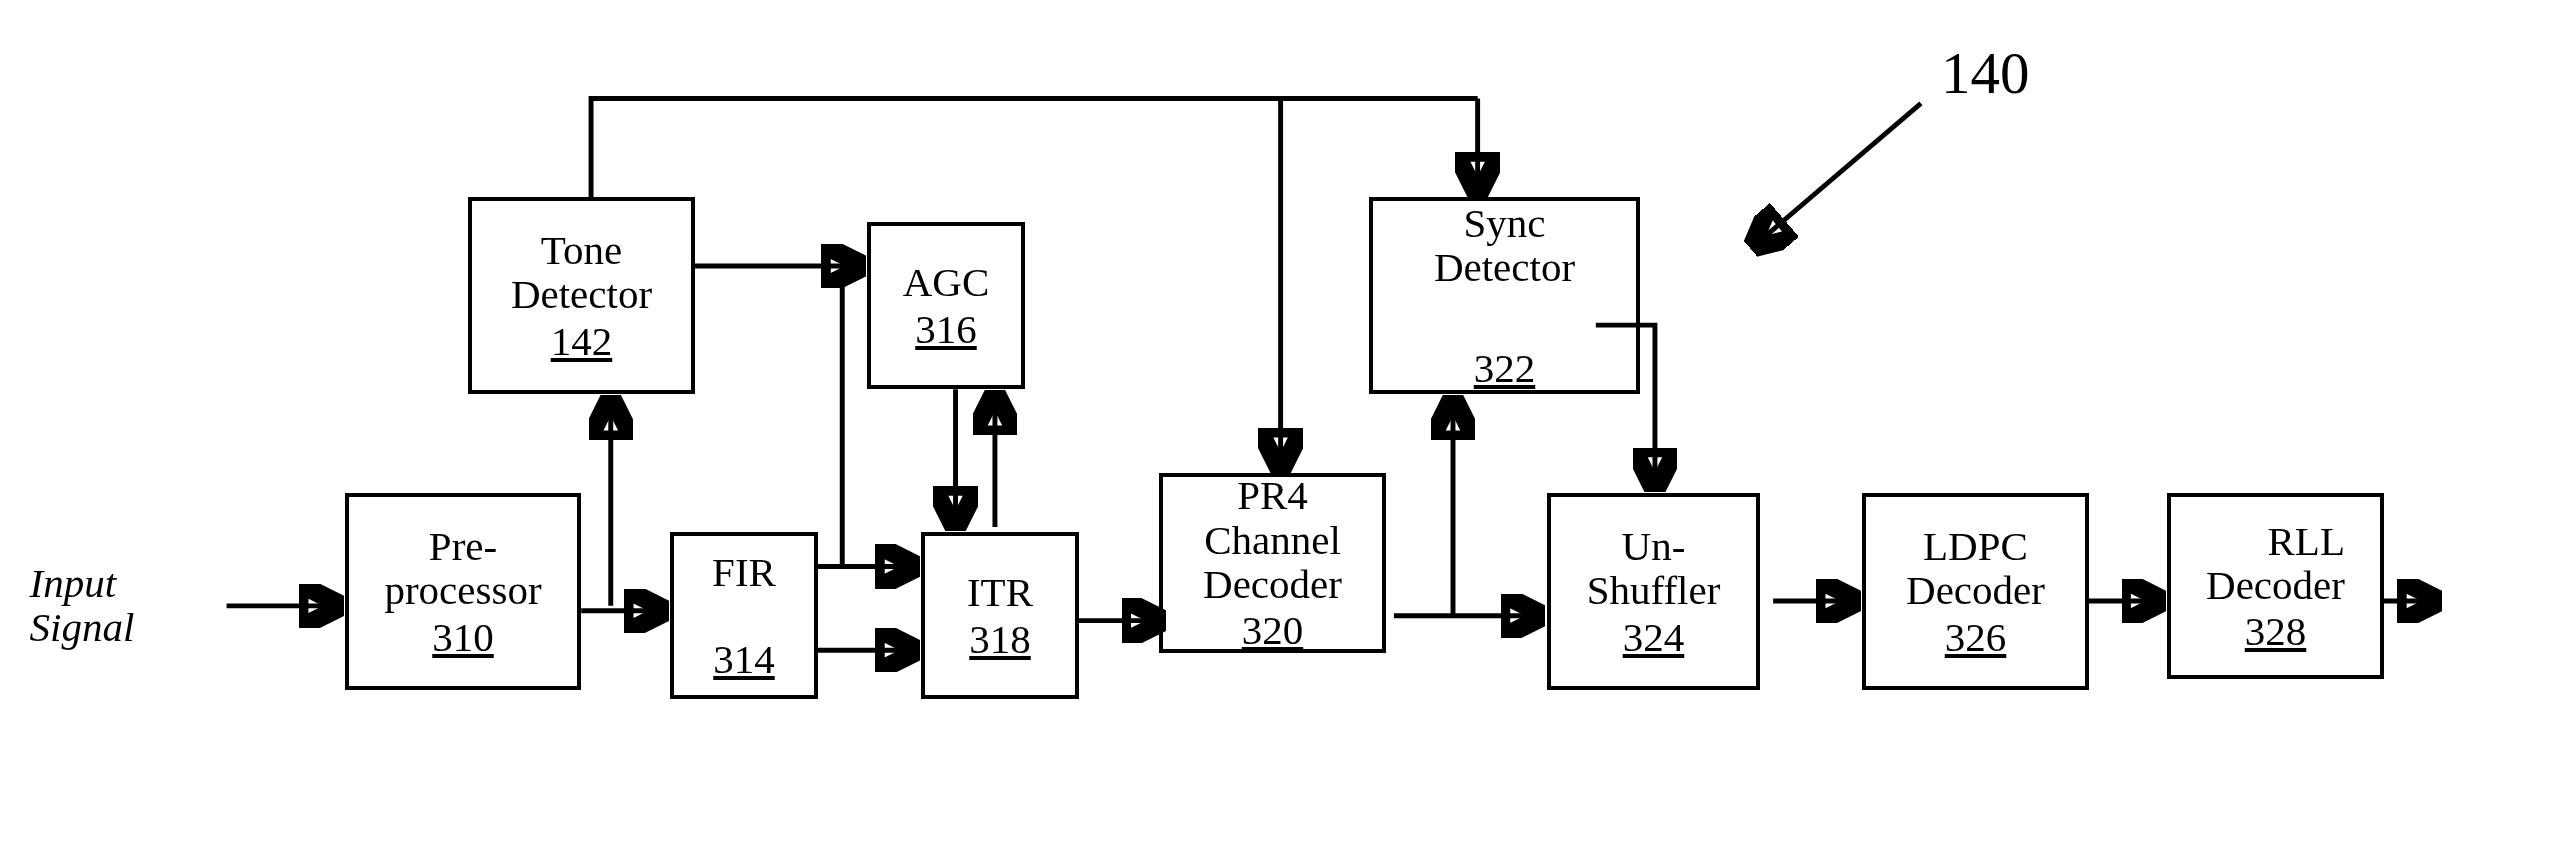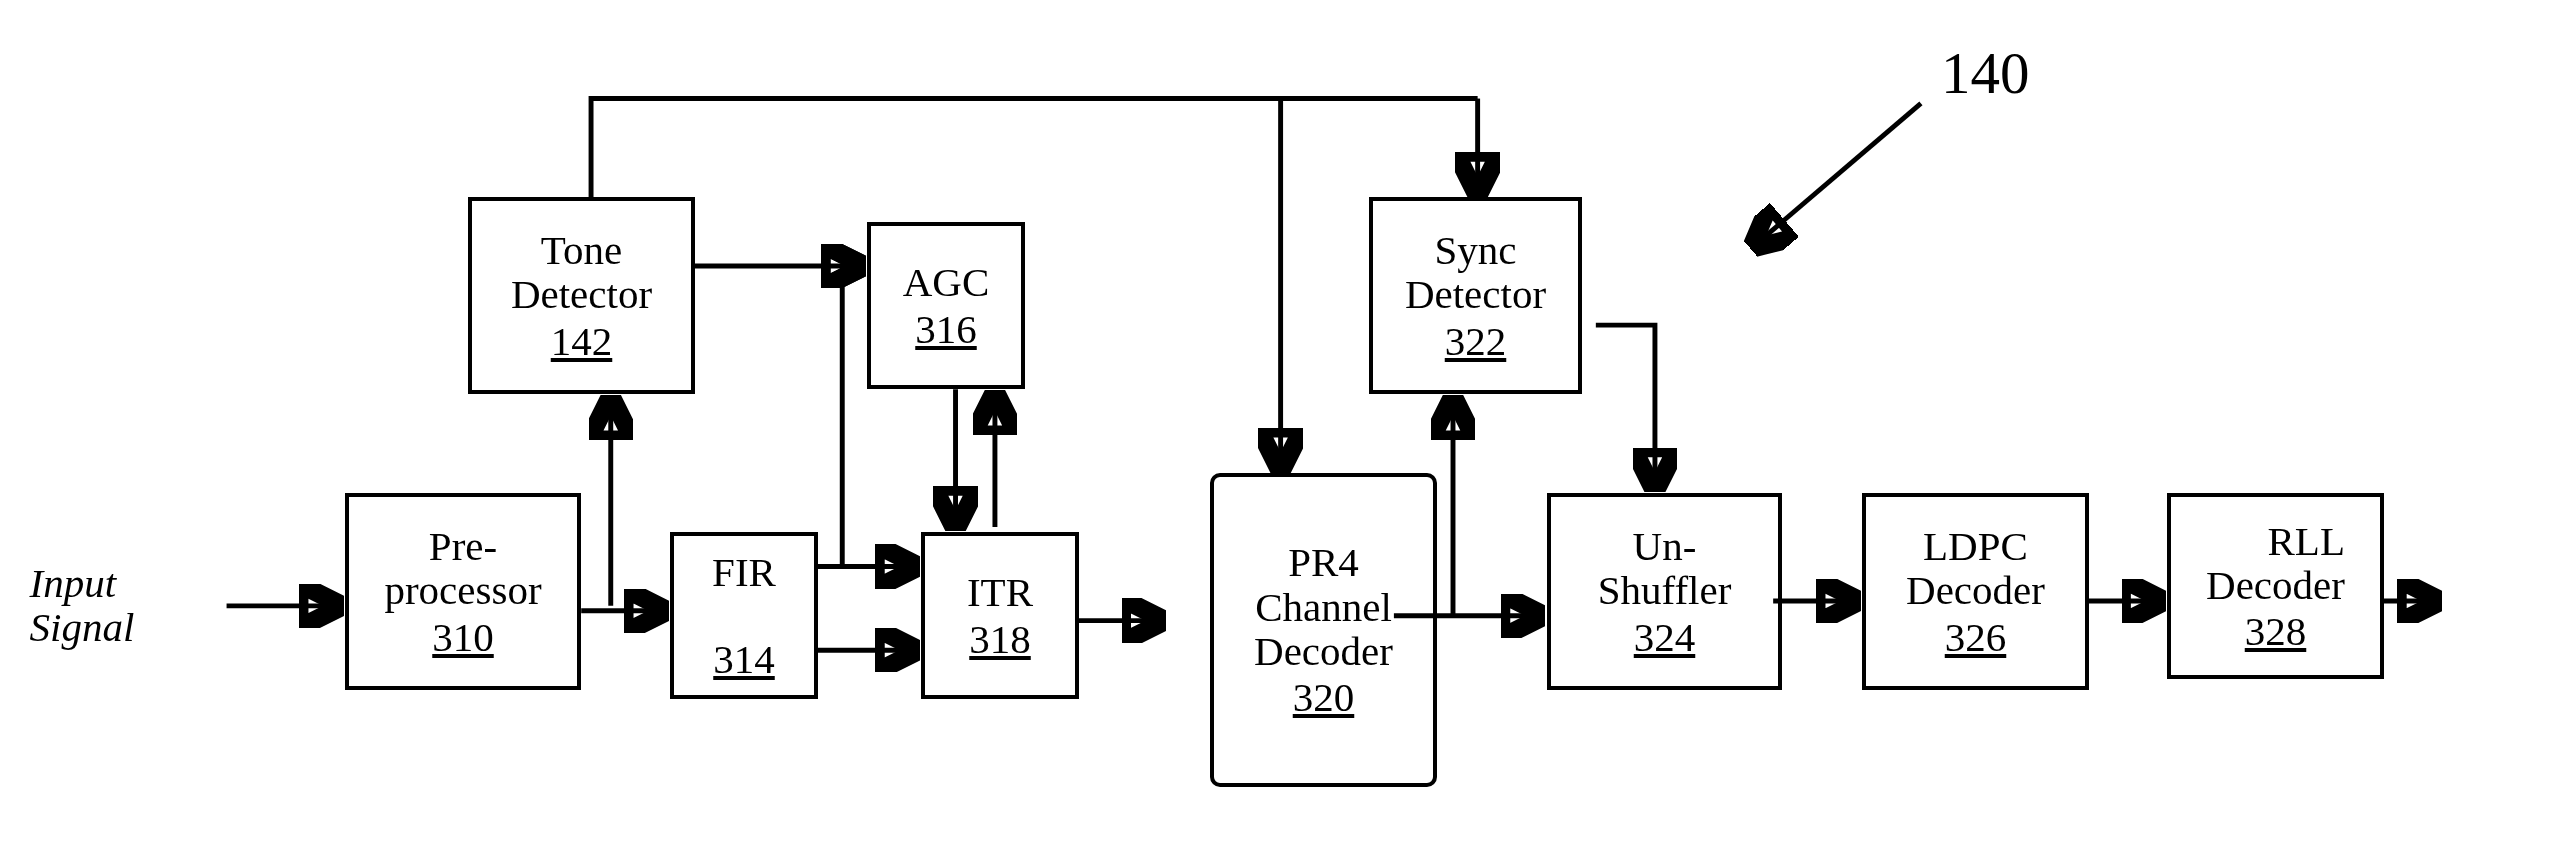--- a/index.html
+++ b/index.html
@@ -87,34 +87,34 @@
   <div class="block" style="left:867px;  top:222px; width:158px; height:167px;">
     <span class="label">AGC</span>
     <span class="ref">316</span>
   </div>
 
   <div class="block" style="left:921px;  top:532px; width:158px; height:167px;">
     <span class="label">ITR</span>
     <span class="ref">318</span>
   </div>
 
-  <div class="block" style="left:1210px; top:473px; width:227px; height:314px;border-radius:10px;">
+  <div class="block" style="left:1159px; top:473px; width:227px; height:180px;">
     <span class="label">PR4
 Channel
 Decoder</span>
     <span class="ref">320</span>
   </div>
 
-  <div class="block" style="left:1369px; top:197px; width:213px; height:197px;">
+  <div class="block" style="left:1369px; top:197px; width:271px; height:197px;justify-content:space-between;">
     <span class="label">Sync
 Detector</span>
     <span class="ref">322</span>
   </div>
 
-  <div class="block" style="left:1547px; top:493px; width:235px; height:197px;font-family:Liberation Serif, serif;">
+  <div class="block" style="left:1547px; top:493px; width:213px; height:197px;font-family:Liberation Serif, serif;">
     <span class="label">Un-
 Shuffler</span>
     <span class="ref">324</span>
   </div>
 
   <div class="block" style="left:1862px; top:493px; width:227px; height:197px;">
     <span class="label">LDPC
 Decoder</span>
     <span class="ref">326</span>
   </div>

